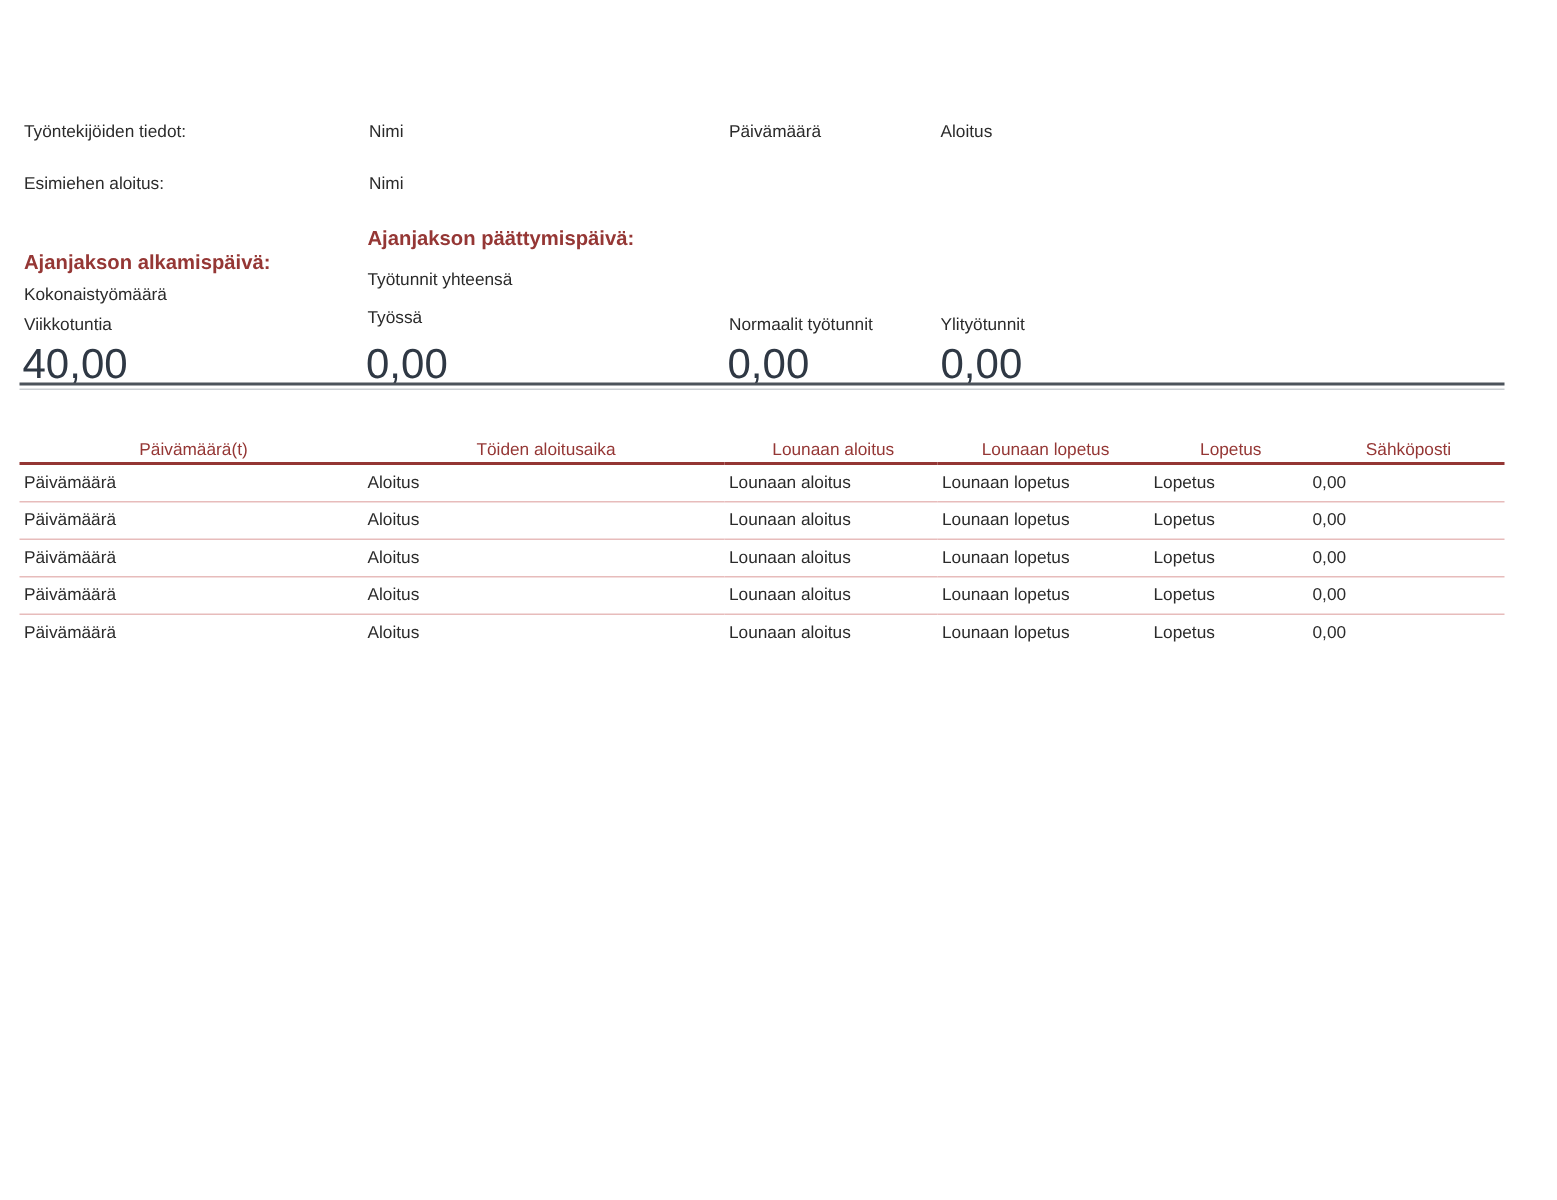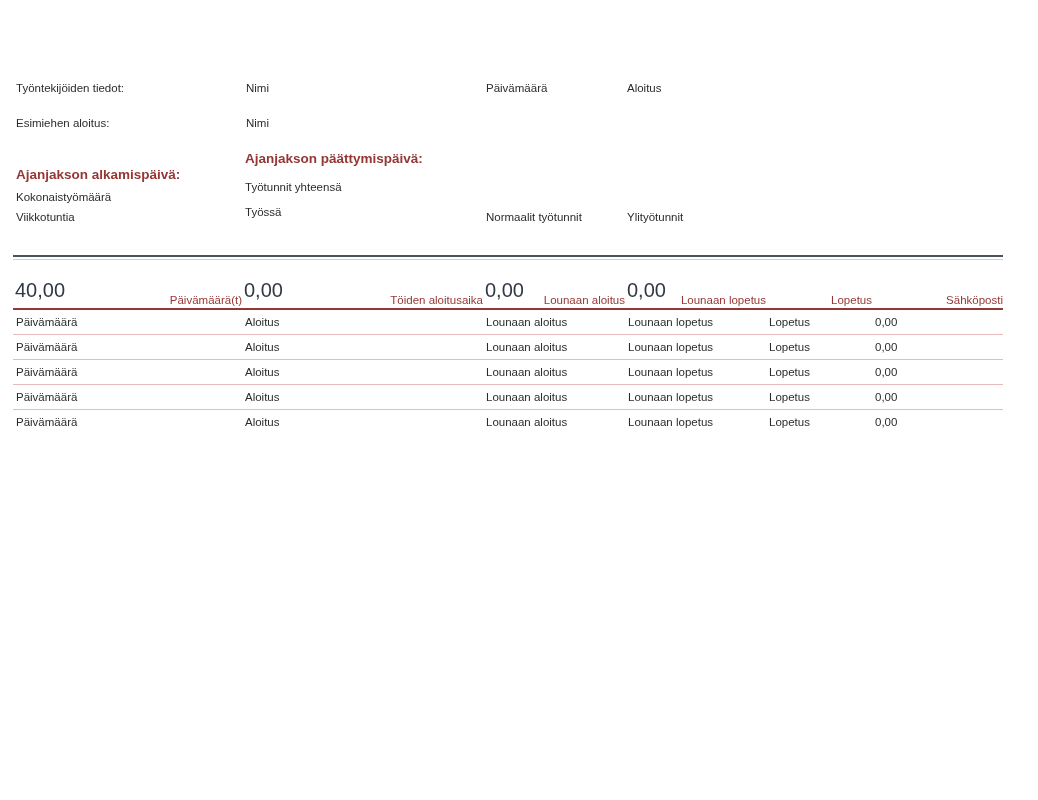--- a/index.html
+++ b/index.html
@@ -37,25 +37,24 @@
   .red-lbl {
     position:absolute;
     font-size:13.5px;
     font-weight:700;
     color:#953735;
     white-space:nowrap;
     line-height:17px;
   }
   .big-val {
     position:absolute;
-    font-size:20px;
+    font-size:28px;
     color:#2f3844;
     white-space:nowrap;
     line-height:24px;
-    margin-top:47px;
   }
   
   .divider {
     position:absolute; left:13px; top:255px;
     width:990px; height:0;
     border-top:2px solid #4c535b;
   }
   .divider-echo {
     position:absolute; left:13px; top:259px;
     width:990px; height:0;
@@ -64,21 +63,21 @@
   
   table.sheet {
     position:absolute; left:13px; top:289px;
     width:990px;
     border-collapse:collapse;
     table-layout:fixed;
   }
   table.sheet th {
     height:17px;
     padding:0 0 2px 3px;
-    text-align:right;
+    text-align:center;
     vertical-align:bottom;
     font-weight:400;
     font-size:11.5px;
     color:#953735;
     border-bottom:2px solid #943634;
     white-space:nowrap;
     overflow:hidden;
   }
   table.sheet td {
     height:24px;

